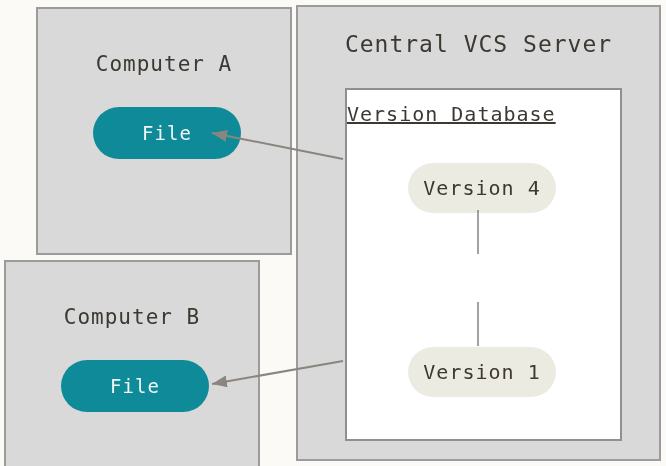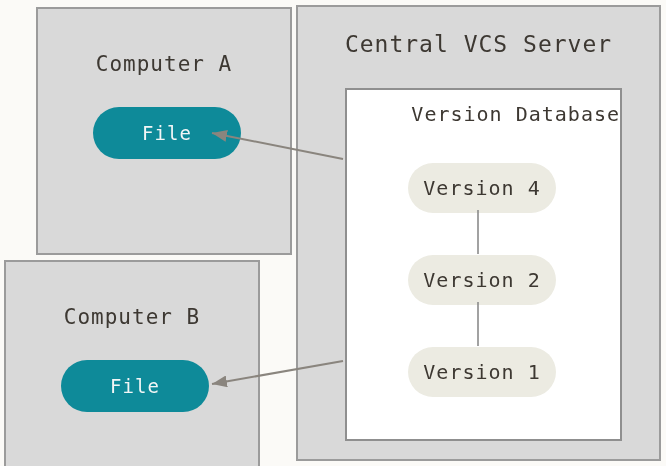--- a/index.html
+++ b/index.html
@@ -58,23 +58,23 @@
     color:var(--teal-text);
     font-size:19px;letter-spacing:1px;
   }
   .inner-db{
     position:absolute;left:47px;top:81px;width:277px;height:353px;
     background:var(--inner-fill);
     border:2px solid var(--inner-border);
     box-sizing:border-box;
   }
   .inner-title{
-    position:absolute;left:0;right:0;top:12px;
-    text-align:right;color:var(--text);
-    font-size:20px;letter-spacing:1px;white-space:nowrap;
+    position:absolute;left:0;right:12px;top:12px;
+    text-align:left;color:var(--text);
+    font-size:20px;letter-spacing:1px;white-space:nowrap;text-decoration:underline;
   }
   .version-pill{
     left:61px;width:148px;height:50px;
     background:var(--beige);
     border-radius:25px;
     color:var(--text);
     font-size:20px;letter-spacing:1px;
   }
   .v3{top:73px;} .v2{top:165px;} .v1{top:257px;}
   .overlay{
@@ -103,23 +103,20 @@
 
   <div class="gbox box-server">
     <div class="box-title">Central VCS Server</div>
 
     <div class="inner-db">
       <div class="inner-title">Version Database</div>
 
       <div class="pill version-pill v3">
         <span>Version 4</span>
       </div>
-      <div class="pill version-pill v2">
-        <span>Version 2</span>
-      </div>
       <div class="pill version-pill v1">
         <span>Version 1</span>
       </div>
     </div>
   </div>
 
   <svg class="overlay" viewBox="0 0 666 466">
     <defs>
       <marker id="arrowhead" viewBox="0 0 10 8" refX="10" refY="4" markerUnits="userSpaceOnUse" markerWidth="15" markerHeight="12" orient="auto">
         <path d="M0,0 L10,4 L0,8 Z" fill="#8a857e"></path>

